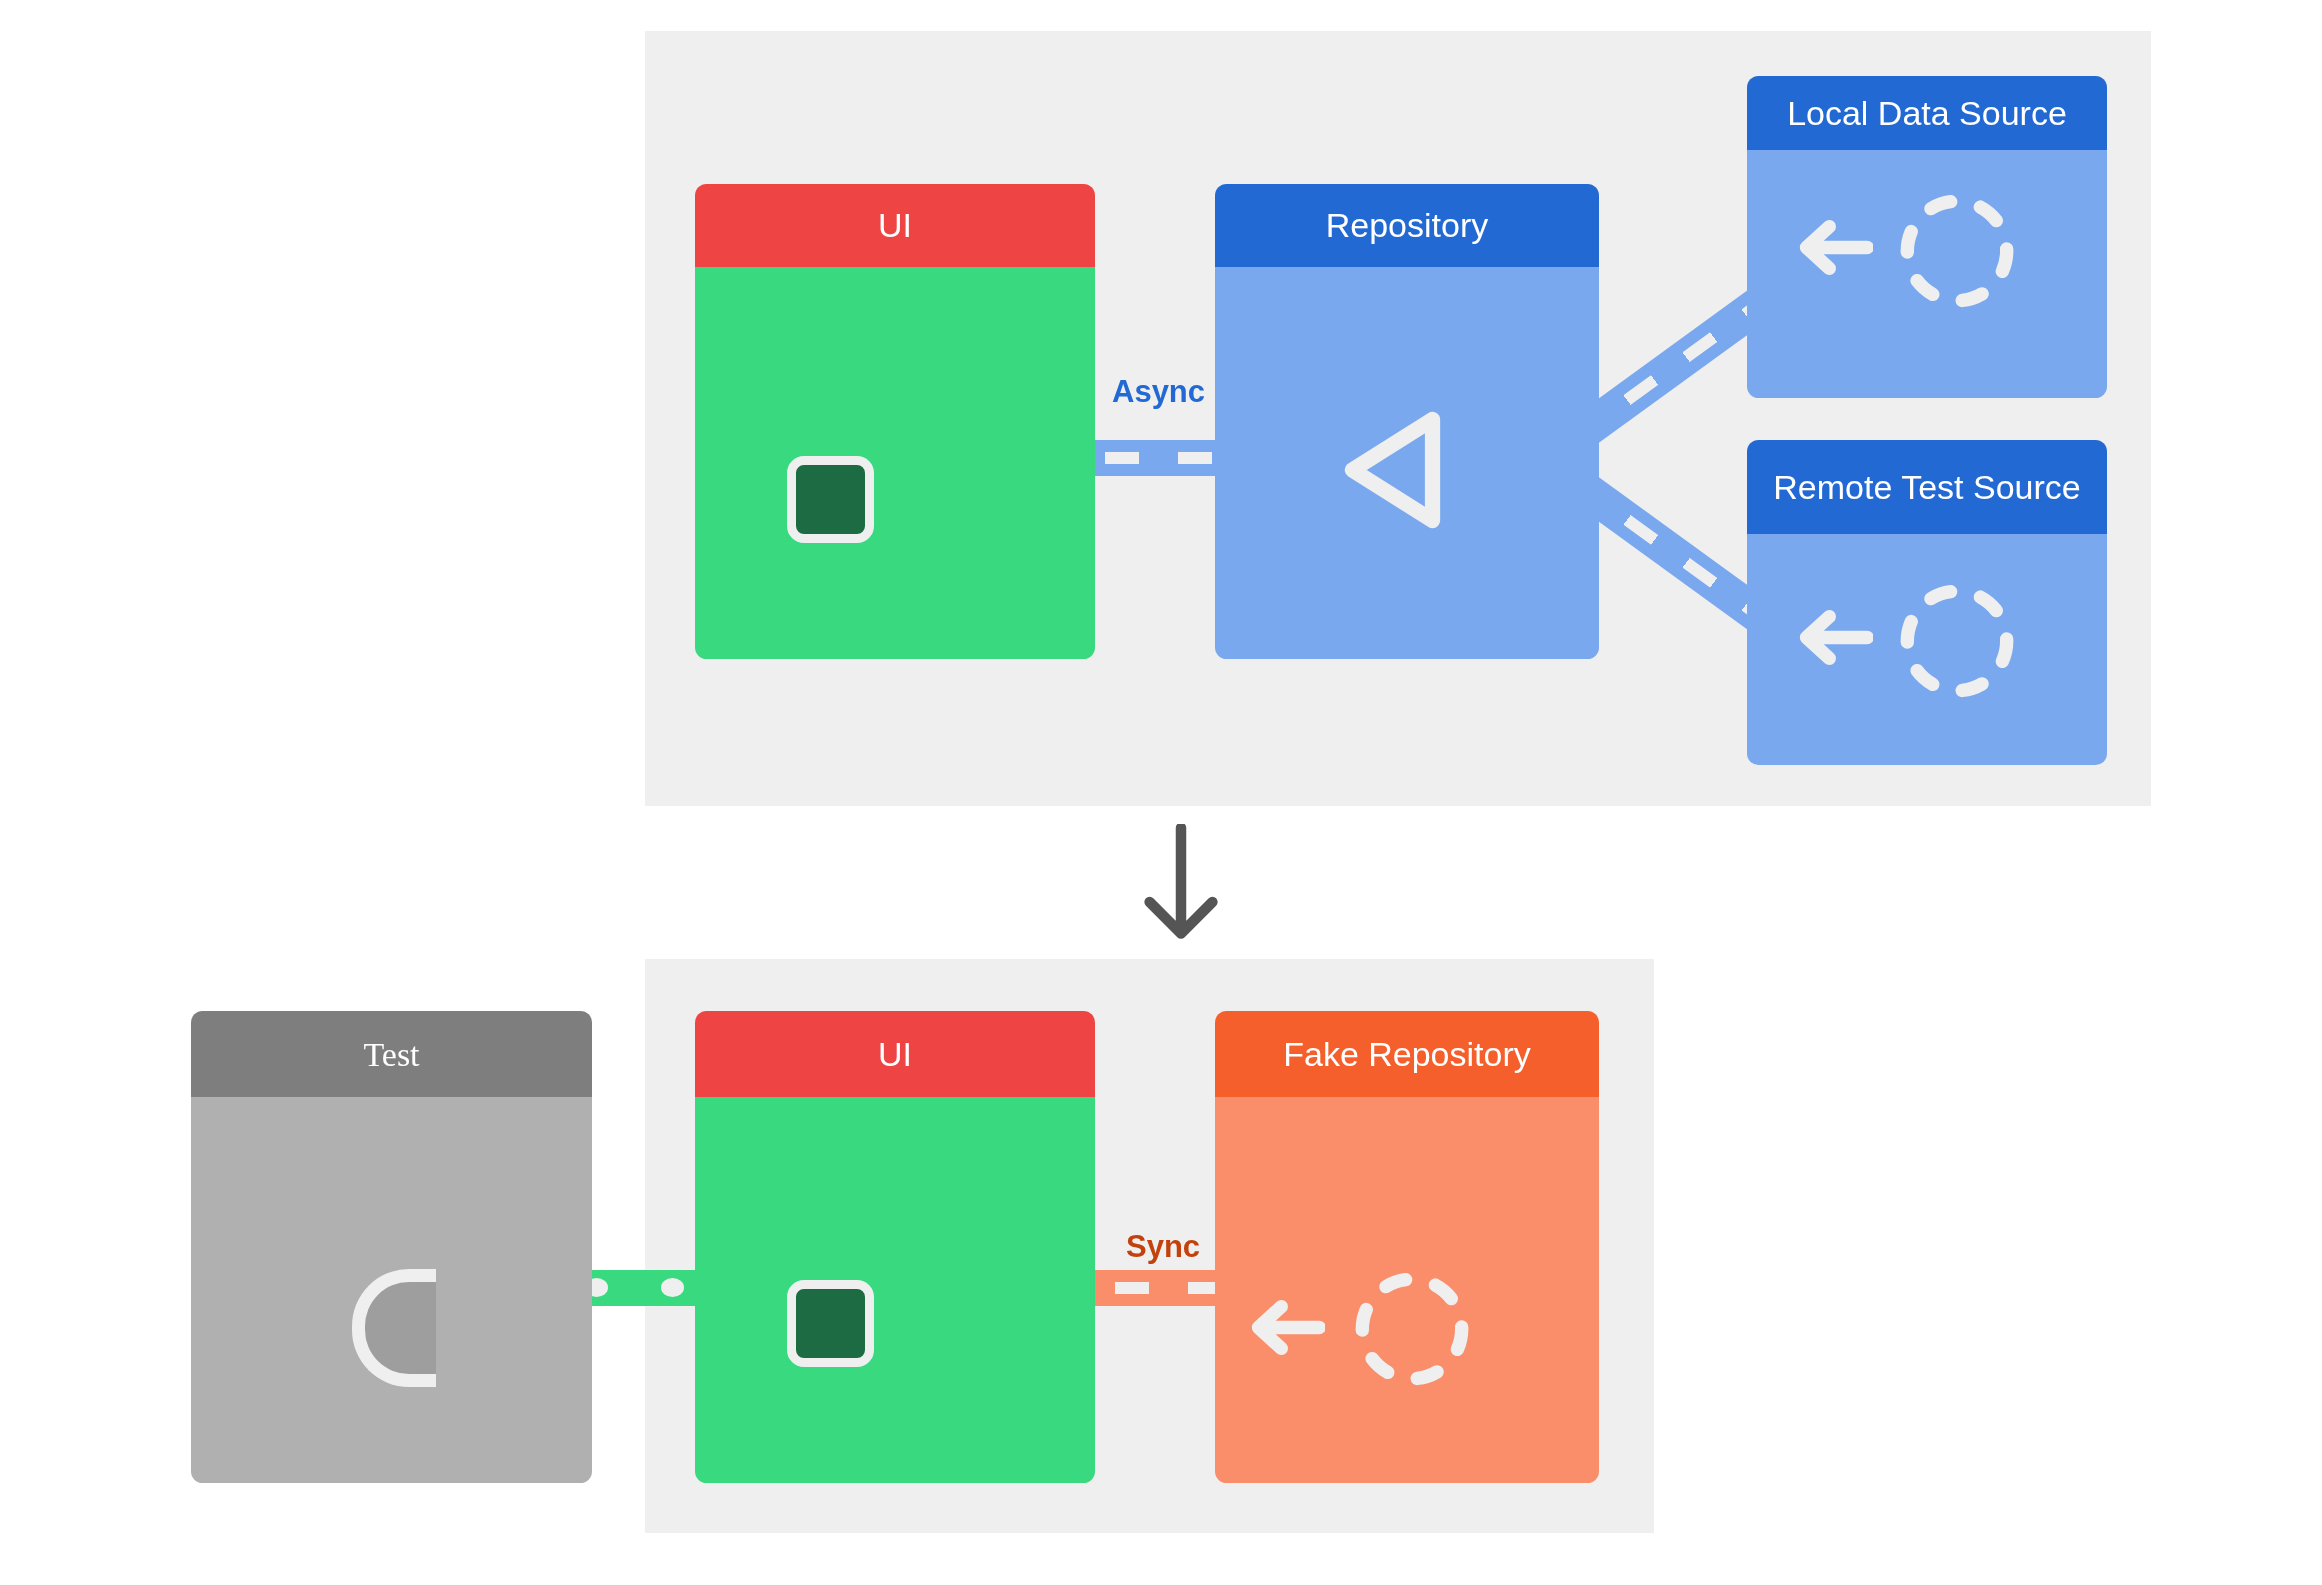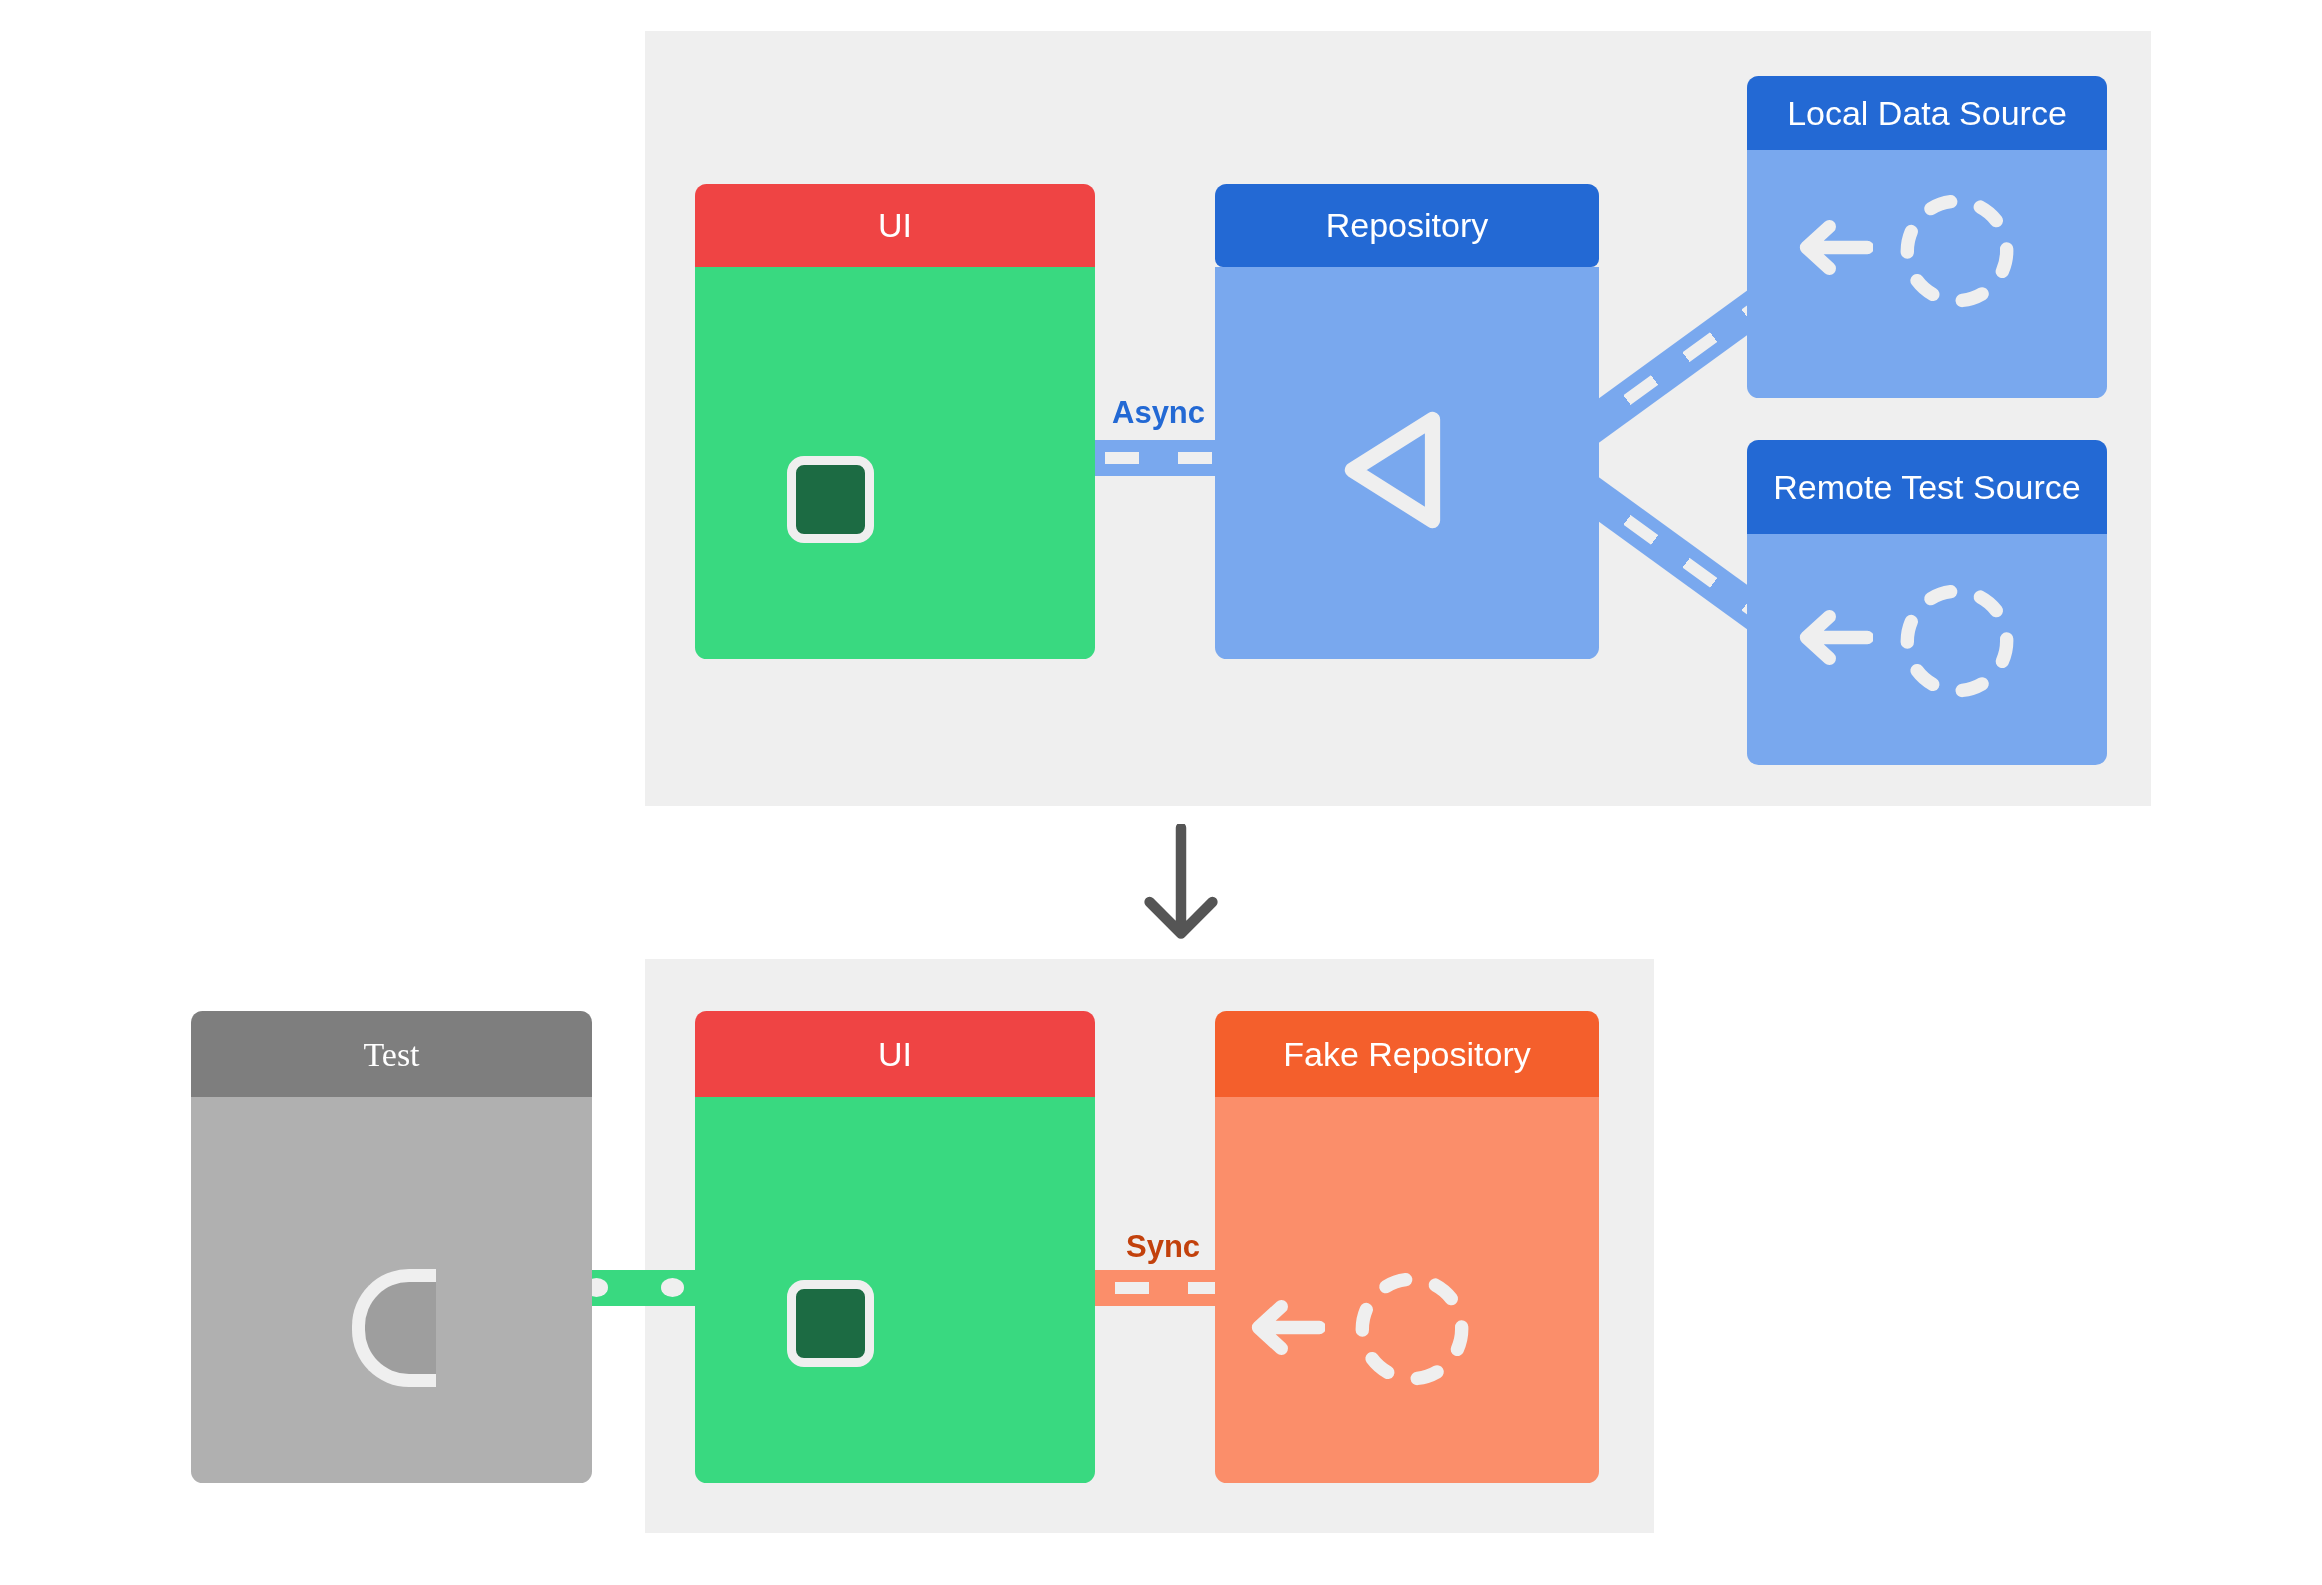--- a/index.html
+++ b/index.html
@@ -28,21 +28,21 @@
   
   .c-green  .hdr{background:#ef4444;} .c-green  .body{background:#39d980;}
   .c-blue   .hdr{background:#2369d4;} .c-blue   .body{background:#79a8ee;}
   .c-orange .hdr{background:#f45f2c;} .c-orange .body{background:#fb8e6a;}
   .c-gray   .hdr{background:#7e7e7e;} .c-gray   .body{background:#b0b0b0;}
 
   
   #card-ui-prod   {left:695px; top:184px; width:400px; height:475px;}
   #card-ui-prod   .hdr{height:83px;}
   #card-repository{left:1215px;top:184px; width:384px; height:475px;}
-  #card-repository .hdr{height:83px;border-radius:8px;}
+  #card-repository .hdr{height:83px;}
   #card-local-ds  {left:1747px;top:76px;  width:360px; height:322px;}
   #card-local-ds  .hdr{height:74px;}
   #card-remote-ds {left:1747px;top:440px; width:360px; height:325px;}
   #card-remote-ds .hdr{height:94px;}
 
   
   #card-test      {left:191px; top:1011px;width:401px; height:472px;}
   #card-test      .hdr{height:86px;font-family:Liberation Serif, serif;}
   #card-ui-test   {left:695px; top:1011px;width:400px; height:472px;}
   #card-ui-test   .hdr{height:86px;}
@@ -164,21 +164,21 @@
         </svg>
       </div>
       <div class="glyph" style="left:145px;top:42px;">
         <svg width="130" height="130" viewBox="0 0 136 136">
           <circle cx="68" cy="68" r="52" fill="none" stroke="#efefef" stroke-width="14" stroke-linecap="round" stroke-dasharray="22 32"></circle>
         </svg>
       </div>
     </div>
   </div>
 
-  <div class="conn-label lbl-async" style="left:1112px;top:397px;">Async</div>
+  <div class="conn-label lbl-async" style="left:1112px;top:376px;">Async</div>
 
   <div id="flow-arrow">
     <svg width="86" height="119" viewBox="0 0 90 125">
       <path d="M45 4 L45 108 M12 82 L45 115 L78 82" fill="none" stroke="#555555" stroke-width="11" stroke-linecap="round" stroke-linejoin="round"></path>
     </svg>
   </div>
 
   <div class="panel" id="panel-test"></div>
 
   <div class="band green" id="band-test-ui" style="left:421px;top:1270px;width:631px;">

